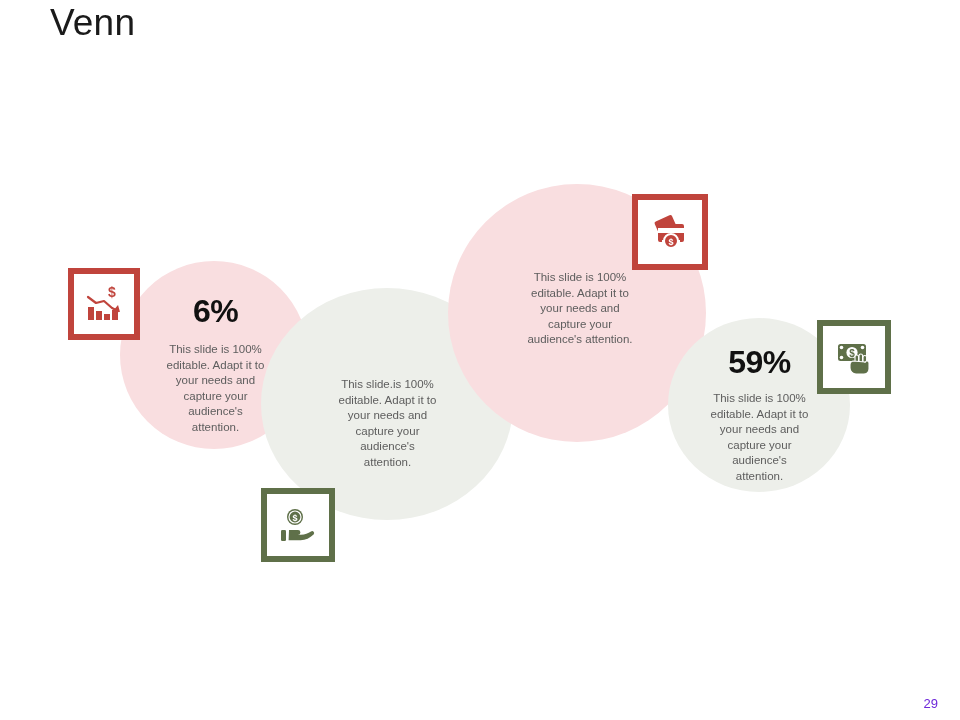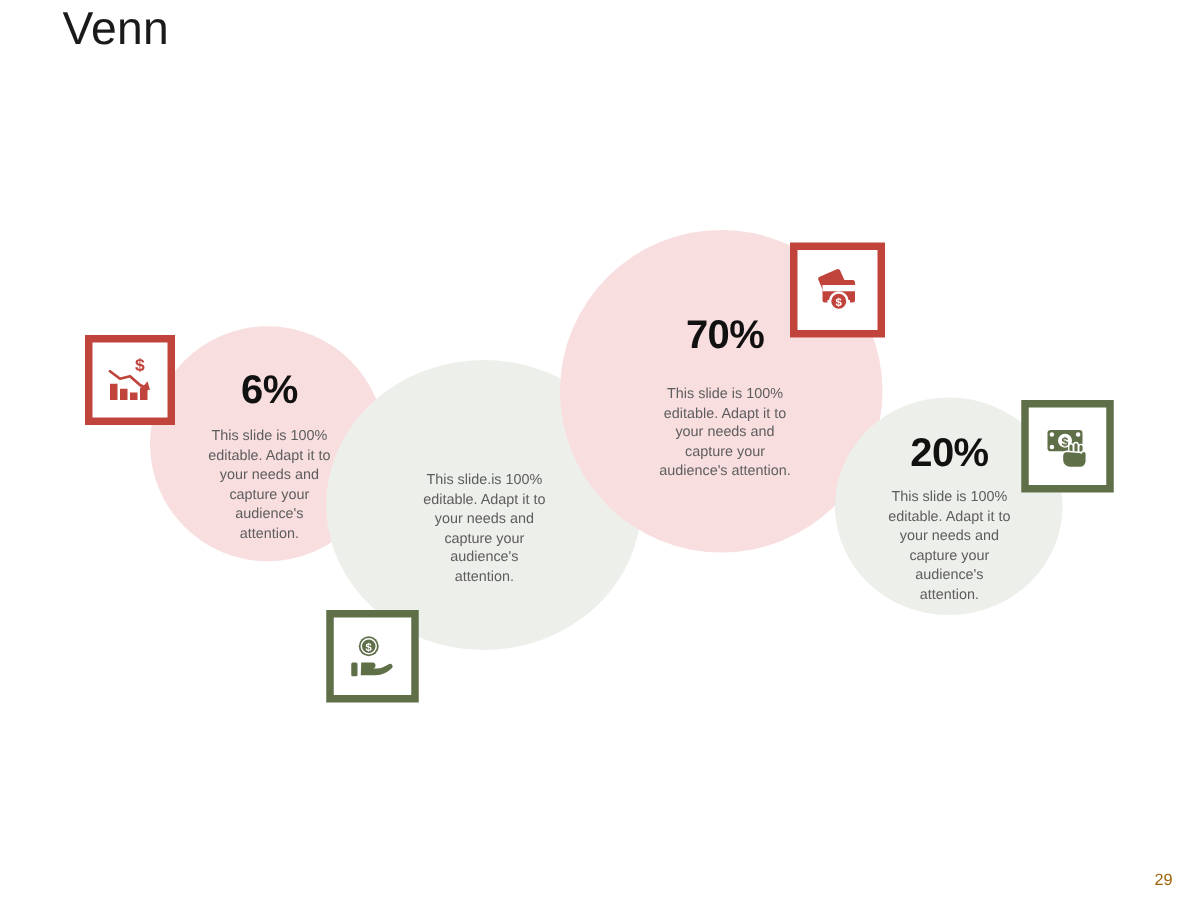--- a/index.html
+++ b/index.html
@@ -82,21 +82,21 @@
   .icon-box.red   { border: 6px solid #c0443c; }
   .icon-box.green { border: 6px solid #5f7049; }
   .icon-box svg { display: block; }
 
   
   #page-number {
     position: absolute;
     right: 22px;
     bottom: 8px;
     font-size: 13px;
-    color: #a16207;
+    color: #6d28d9;
     line-height: 16px;
   }
 </style>
 </head>
 <body>
 
 <div id="slide">
 
   <div id="slide-title">Venn</div>
 
@@ -113,26 +113,25 @@
     <div class="venn-label" style="left:148px; top:292px; width:135px;">
       <div class="venn-pct">6%</div>
       <div class="venn-desc" style="margin-top:12px;">This slide is 100% editable. Adapt it to your needs and capture your audience's attention.</div>
     </div>
 
     <div class="venn-label" style="left:320px; top:358px; width:135px;">
       <div class="venn-desc" style="margin-top:19px;">This slide.is 100% editable. Adapt it to your needs and capture your audience's attention.</div>
     </div>
 
     <div class="venn-label" style="left:511px; top:248px; width:138px;">
-      <div class="venn-pct">70%</div>
       <div class="venn-desc" style="margin-top:22px;">This slide is 100% editable. Adapt it to your needs and capture your audience's attention.</div>
     </div>
 
     <div class="venn-label" style="left:692px; top:343px; width:135px;">
-      <div class="venn-pct">20%</div>
+      <div class="venn-pct">59%</div>
       <div class="venn-desc" style="margin-top:10px;">This slide is 100% editable. Adapt it to your needs and capture your audience's attention.</div>
     </div>
   </div>
 
   <div class="icon-box red" style="left:68px; top:268px; width:72px; height:72px;">
     <span>
       <svg width="40" height="40" viewBox="0 0 40 40">
 
         <rect x="4" y="23" width="6" height="13" fill="#c0443c"></rect>
         <rect x="12" y="27" width="6" height="9" fill="#c0443c"></rect>

